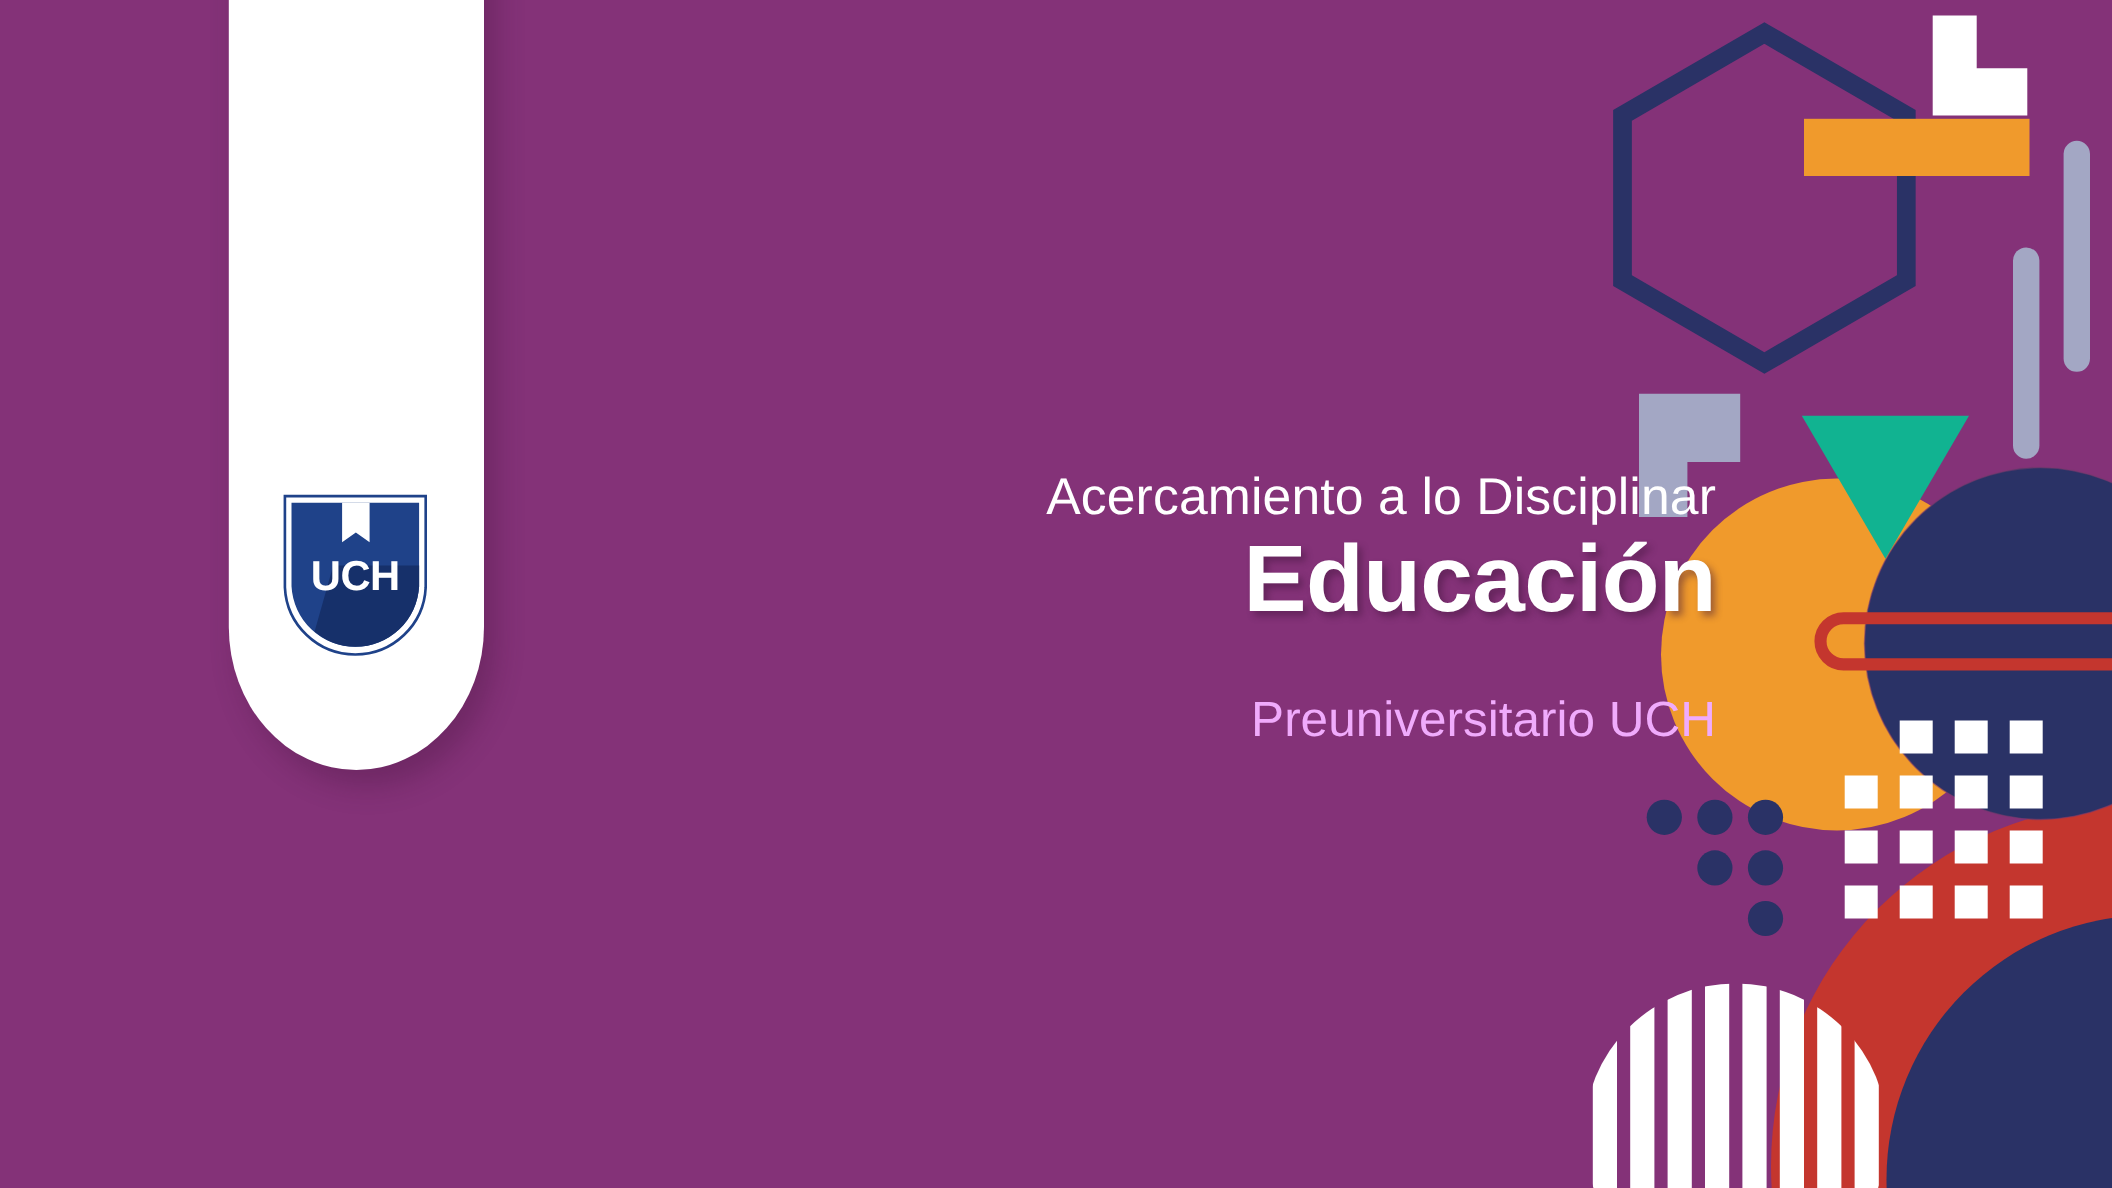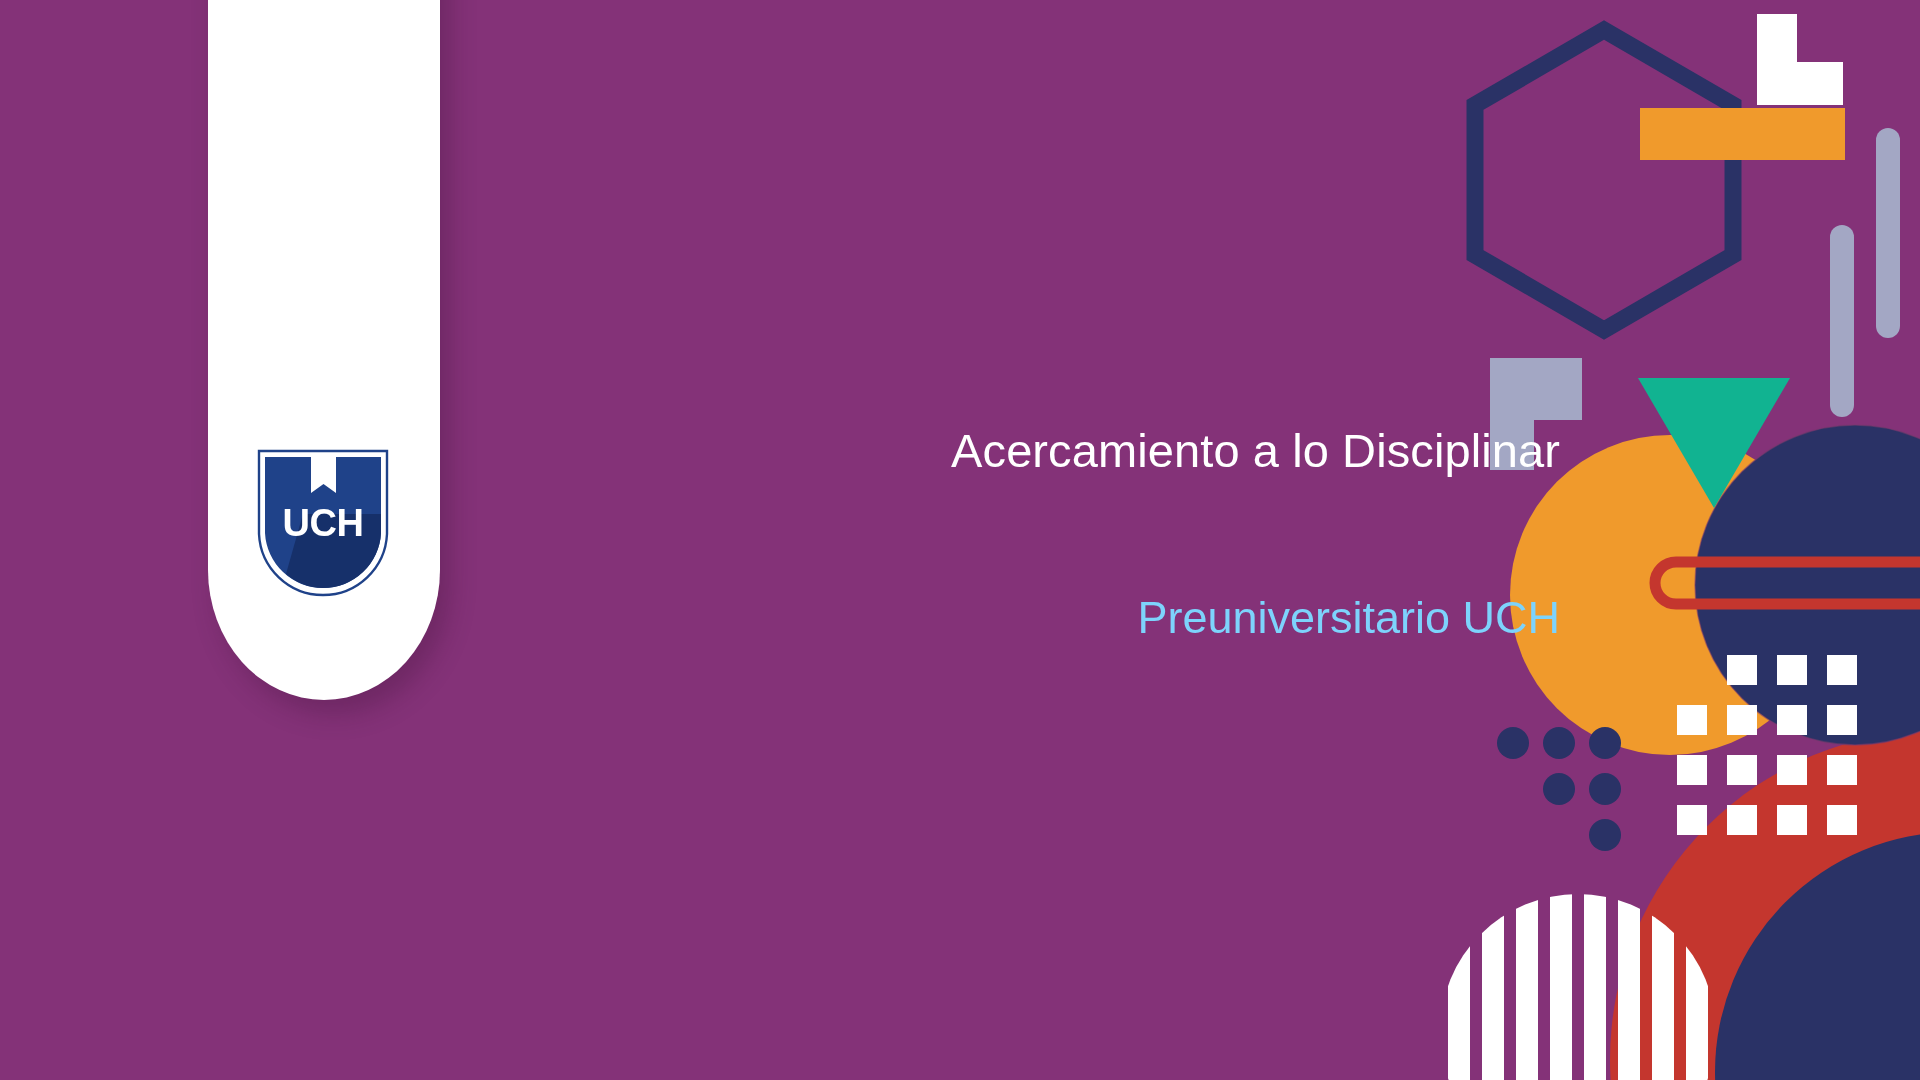--- a/index.html
+++ b/index.html
@@ -65,26 +65,26 @@
     letter-spacing: -0.6px;
     color: #ffffff;
     line-height: 1.08;
     margin-top: 2px;
     text-shadow: 4px 5px 7px rgba(63, 20, 57, 0.45);
     white-space: nowrap;
   }
   #subtitle {
     position: absolute;
     left: 520px;
-    top: 592px;
+    top: 628px;
     width: 1040px;
     text-align: right;
     font-size: 45px;
     font-weight: 300;
-    color: #7dd3fc;
+    color: #f0abfc;
     line-height: 1.15;
     white-space: nowrap;
   }
 </style>
 </head>
 <body>
 
 <div id="slide">
 
   <svg class="layer" width="1920" height="1080" viewBox="0 0 1920 1080" xmlns="http://www.w3.org/2000/svg" aria-hidden="true">
@@ -181,17 +181,18 @@
 
     <path d="M 47 66 L 125 66 L 125 85 A 58 58 0 0 1 67 140 A 58 58 0 0 1 30 126 Z" fill="#16306a"></path>
 
     <path d="M 55 9 L 80 9 L 80 45 L 67.5 36 L 55 45 Z" fill="#ffffff"></path>
 
     <text x="67" y="88" text-anchor="middle" font-family="Liberation Sans, DejaVu Sans, sans-serif" font-size="38" font-weight="700" fill="#ffffff" letter-spacing="-0.5">UCH</text>
   </svg>
 
   <div id="title-block">
     <div id="eyebrow">Acercamiento a lo Disciplinar</div>
+    <div id="main-title">Educación</div>
   </div>
 
   <div id="subtitle">Preuniversitario UCH</div>
 
 </div>
 
 </body></html>

